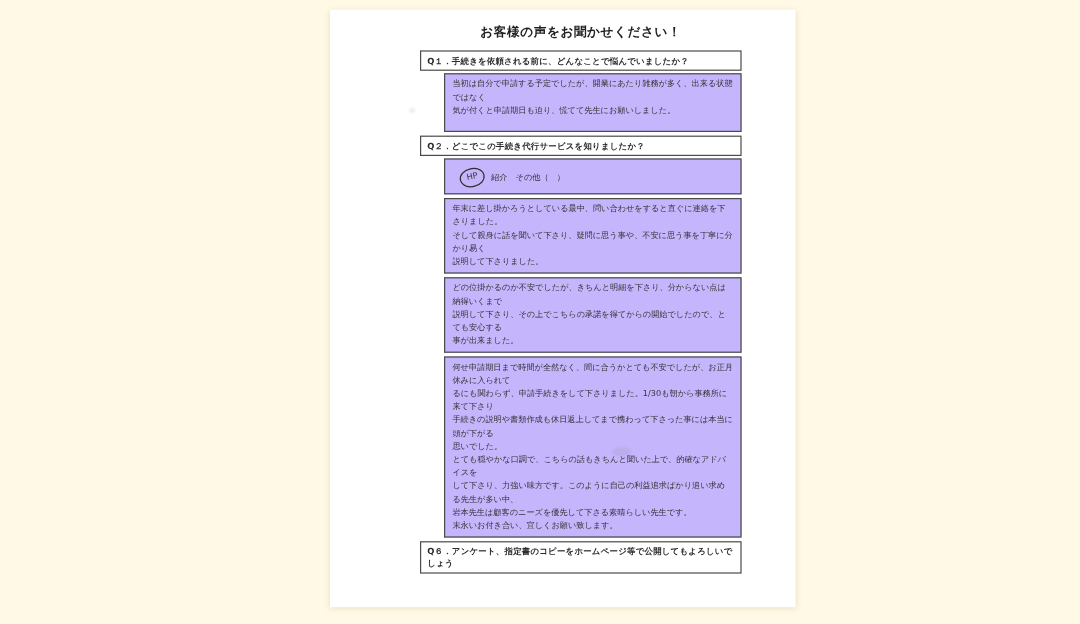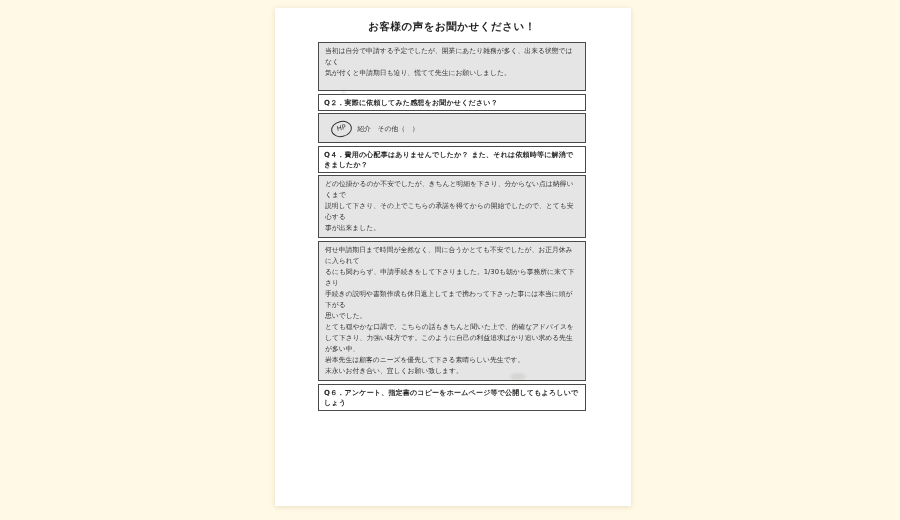--- a/index.html
+++ b/index.html
@@ -6,36 +6,37 @@
   body{
     width:900px;height:520px;position:relative;overflow:hidden;
     background:#FFF9E6;
     font-family:"DejaVu Sans","Liberation Sans",sans-serif;
     color:#2e2e2e;
   }
   .paper{
     position:absolute;left:275px;top:8px;width:356px;height:498px;
     background:#ffffff;
     box-shadow:0 1px 5px rgba(170,150,90,.28);
+    padding-left:32px;
   }
   .paper-inner{padding:12px 45px 0 43px;}
   .doc-title{
     text-align:center;font-size:10.5px;font-weight:bold;color:#1f1f1f;
     letter-spacing:.5px;margin:0 0 8px 0;
   }
   .qblock{margin-bottom:3px;}
   .qhead{
     border:1px solid #4a4a4a;font-size:7px;font-weight:600;
     padding:3px 5px 2px 5px;color:#2b2b2b;letter-spacing:.2px;
     background:#fff;
   }
   .abox{
     border:1px solid #4a4a4a;margin-top:2px;
     font-size:6.8px;line-height:1.62;padding:3px 6px;
-    color:#333;white-space:pre-line;background:#e5e5e5;
+    color:#333;white-space:pre-line;background:#c4b5fd;margin-left:20px;
   }
   .h48{min-height:41px;} .h27{min-height:20px;} .h44{min-height:37px;}
   .h46{min-height:39px;} .h85{min-height:78px;}
   .q2-line{padding-left:12px;white-space:normal;display:flex;align-items:center;gap:5px;padding-top:5px;}
   .pen-circle{
     display:inline-block;border:1.4px solid #2f2f2f;border-radius:50%;
     padding:1px 5px 2px 5px;transform:rotate(-12deg);font-size:6.8px;
   }
   .smudge{
     position:absolute;border-radius:50%;background:rgba(120,110,100,.12);
@@ -44,37 +45,40 @@
 </style>
 </head>
 <body>
 
 <div class="paper">
   <div class="paper-inner">
 
     <div class="doc-title">お客様の声をお聞かせください！</div>
 
     <div class="qblock">
+      <div class="qhead">Q１．手続きを依頼される前に、どんなことで悩んでいましたか？</div>
       <div class="abox h48">当初は自分で申請する予定でしたが、開業にあたり雑務が多く、出来る状態ではなく
 気が付くと申請期日も迫り、慌てて先生にお願いしました。</div>
     </div>
 
     <div class="qblock">
-      <div class="qhead">Q２．実際に依頼してみた感想をお聞かせください？</div>
+      <div class="qhead">Q２．どこでこの手続き代行サービスを知りましたか？</div>
       <div class="abox h27 q2-line">
         <span class="pen-circle"><span>HP</span></span>
         <span>紹介　その他（　）</span>
       </div>
     </div>
 
     <div class="qblock">
+      <div class="abox h44">年末に差し掛かろうとしている最中、問い合わせをすると直ぐに連絡を下さりました。
+そして親身に話を聞いて下さり、疑問に思う事や、不安に思う事を丁寧に分かり易く
+説明して下さりました。</div>
     </div>
 
     <div class="qblock">
-      <div class="qhead">Q４．費用の心配事はありませんでしたか？ また、それは依頼時等に解消できましたか？</div>
       <div class="abox h46">どの位掛かるのか不安でしたが、きちんと明細を下さり、分からない点は納得いくまで
 説明して下さり、その上でこちらの承諾を得てからの開始でしたので、とても安心する
 事が出来ました。</div>
     </div>
 
     <div class="qblock">
       <div class="abox h85">何せ申請期日まで時間が全然なく、間に合うかとても不安でしたが、お正月休みに入られて
 るにも関わらず、申請手続きをして下さりました。1/30も朝から事務所に来て下さり
 手続きの説明や書類作成も休日返上してまで携わって下さった事には本当に頭が下がる
 思いでした。

